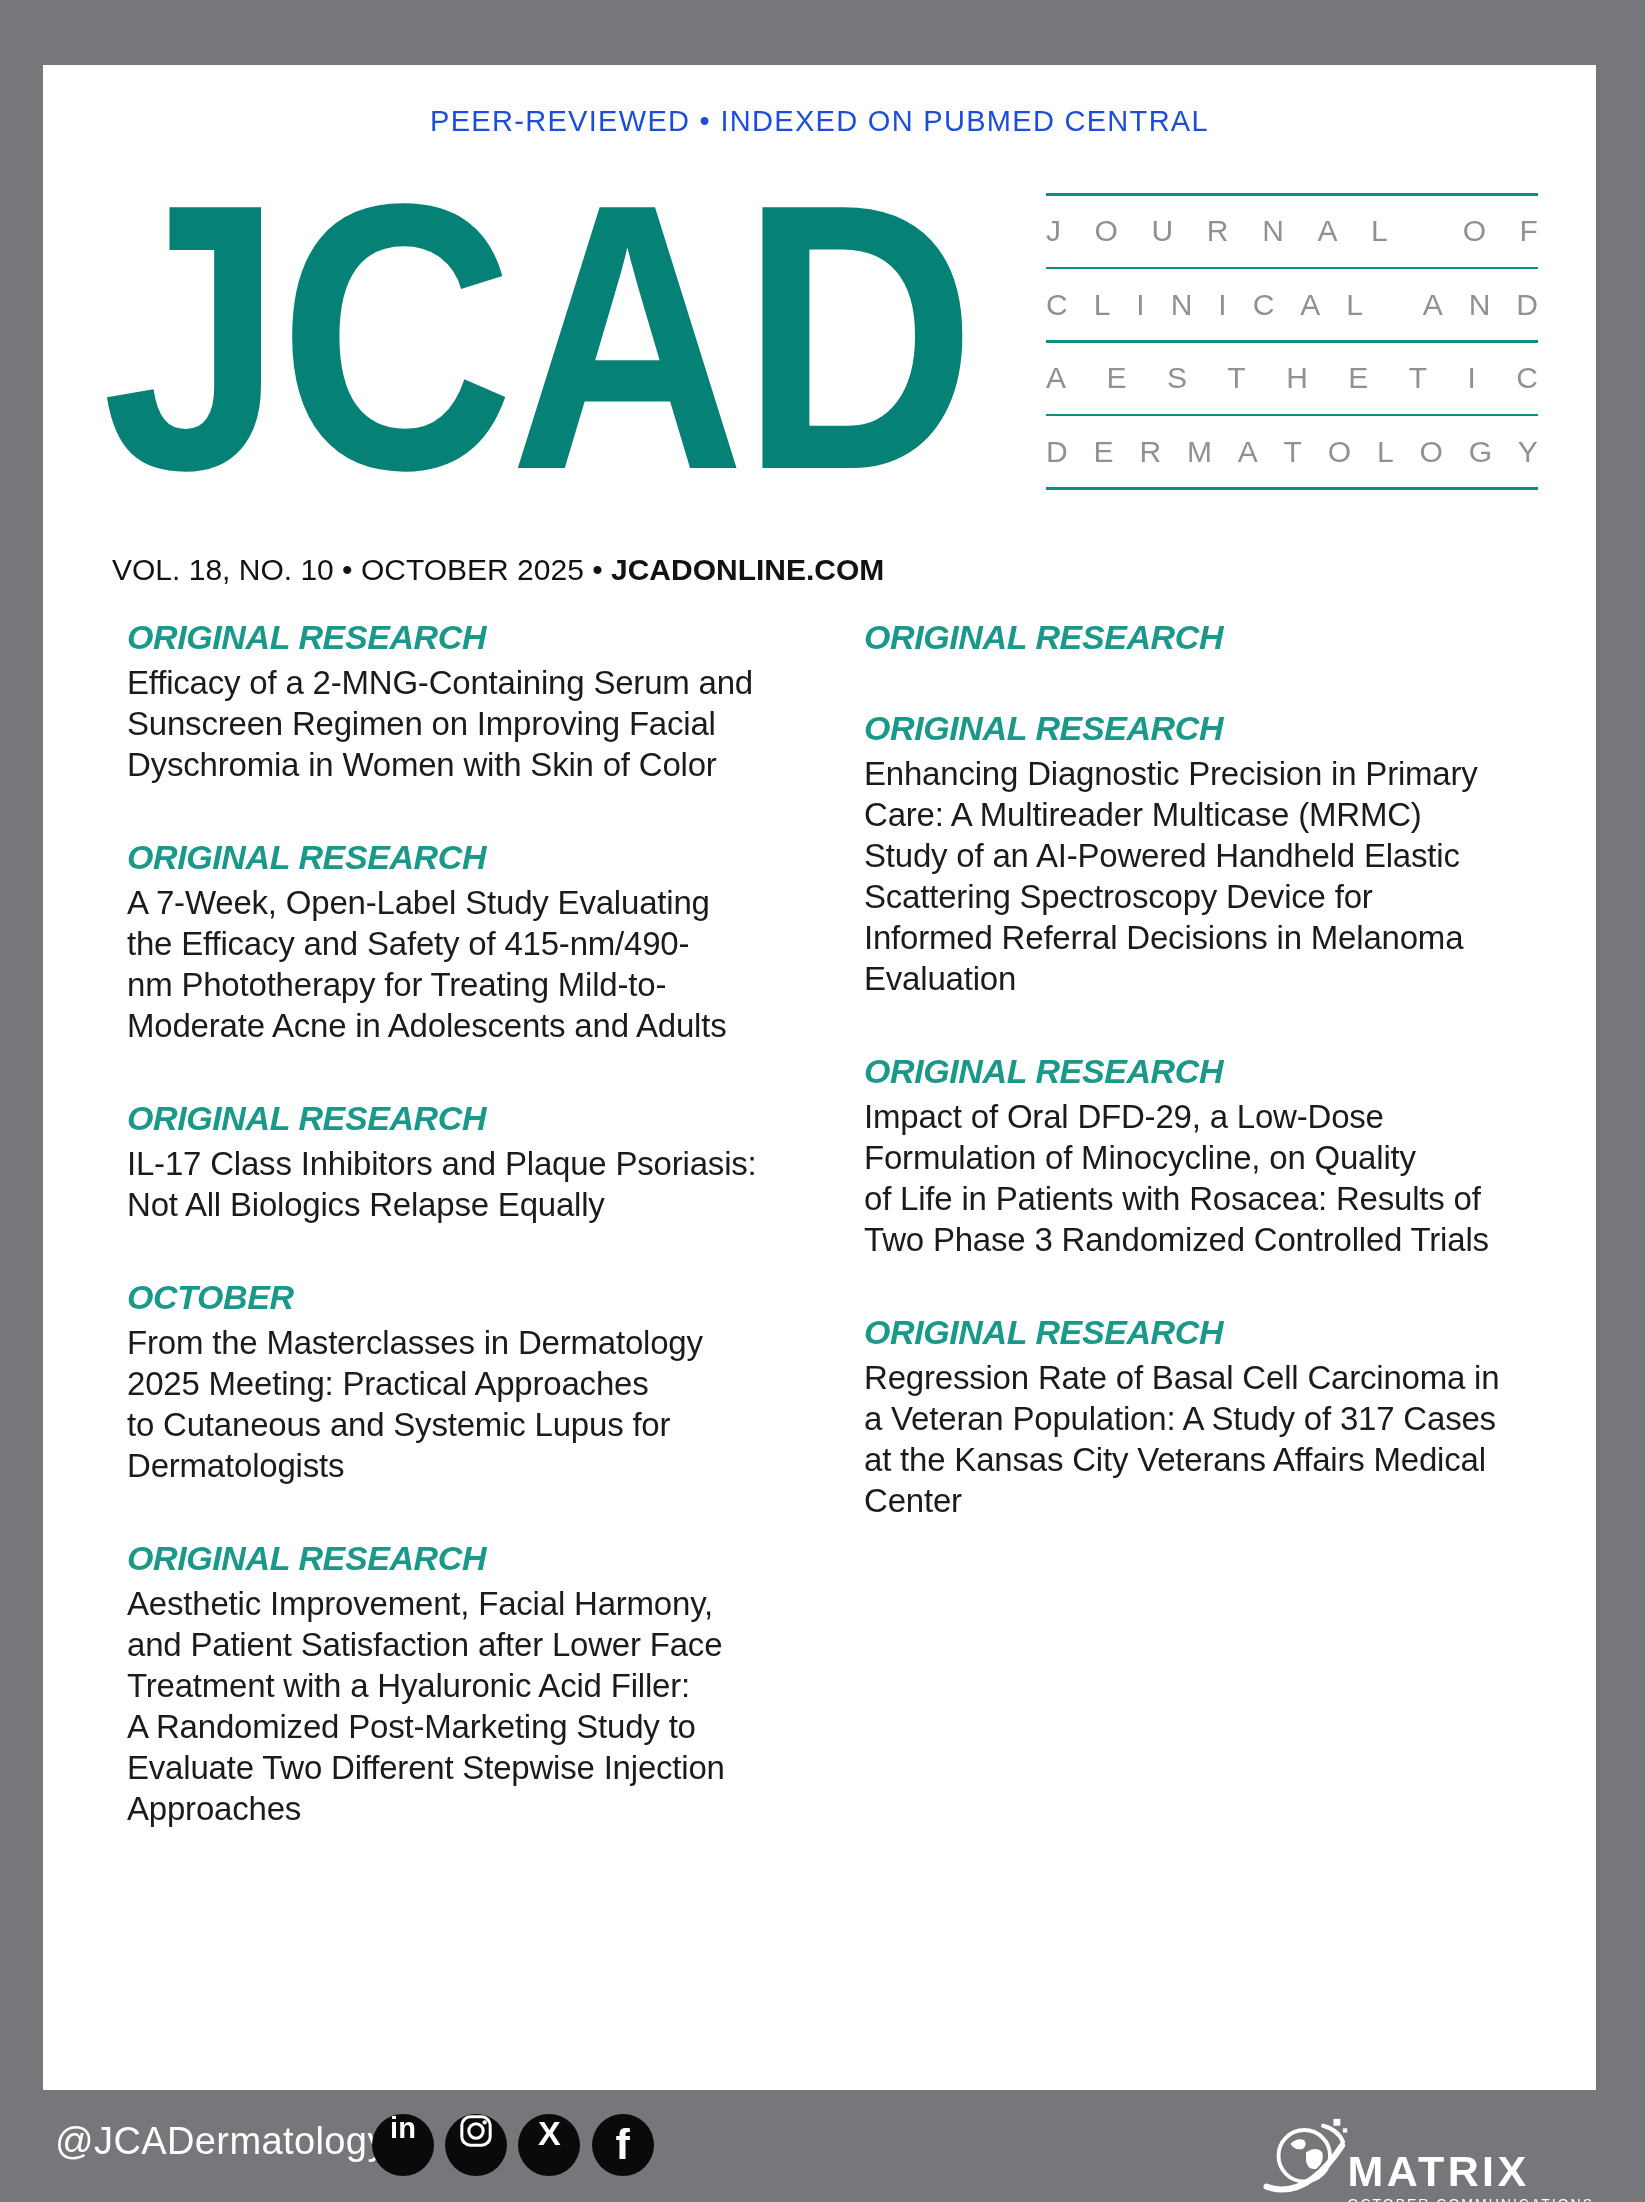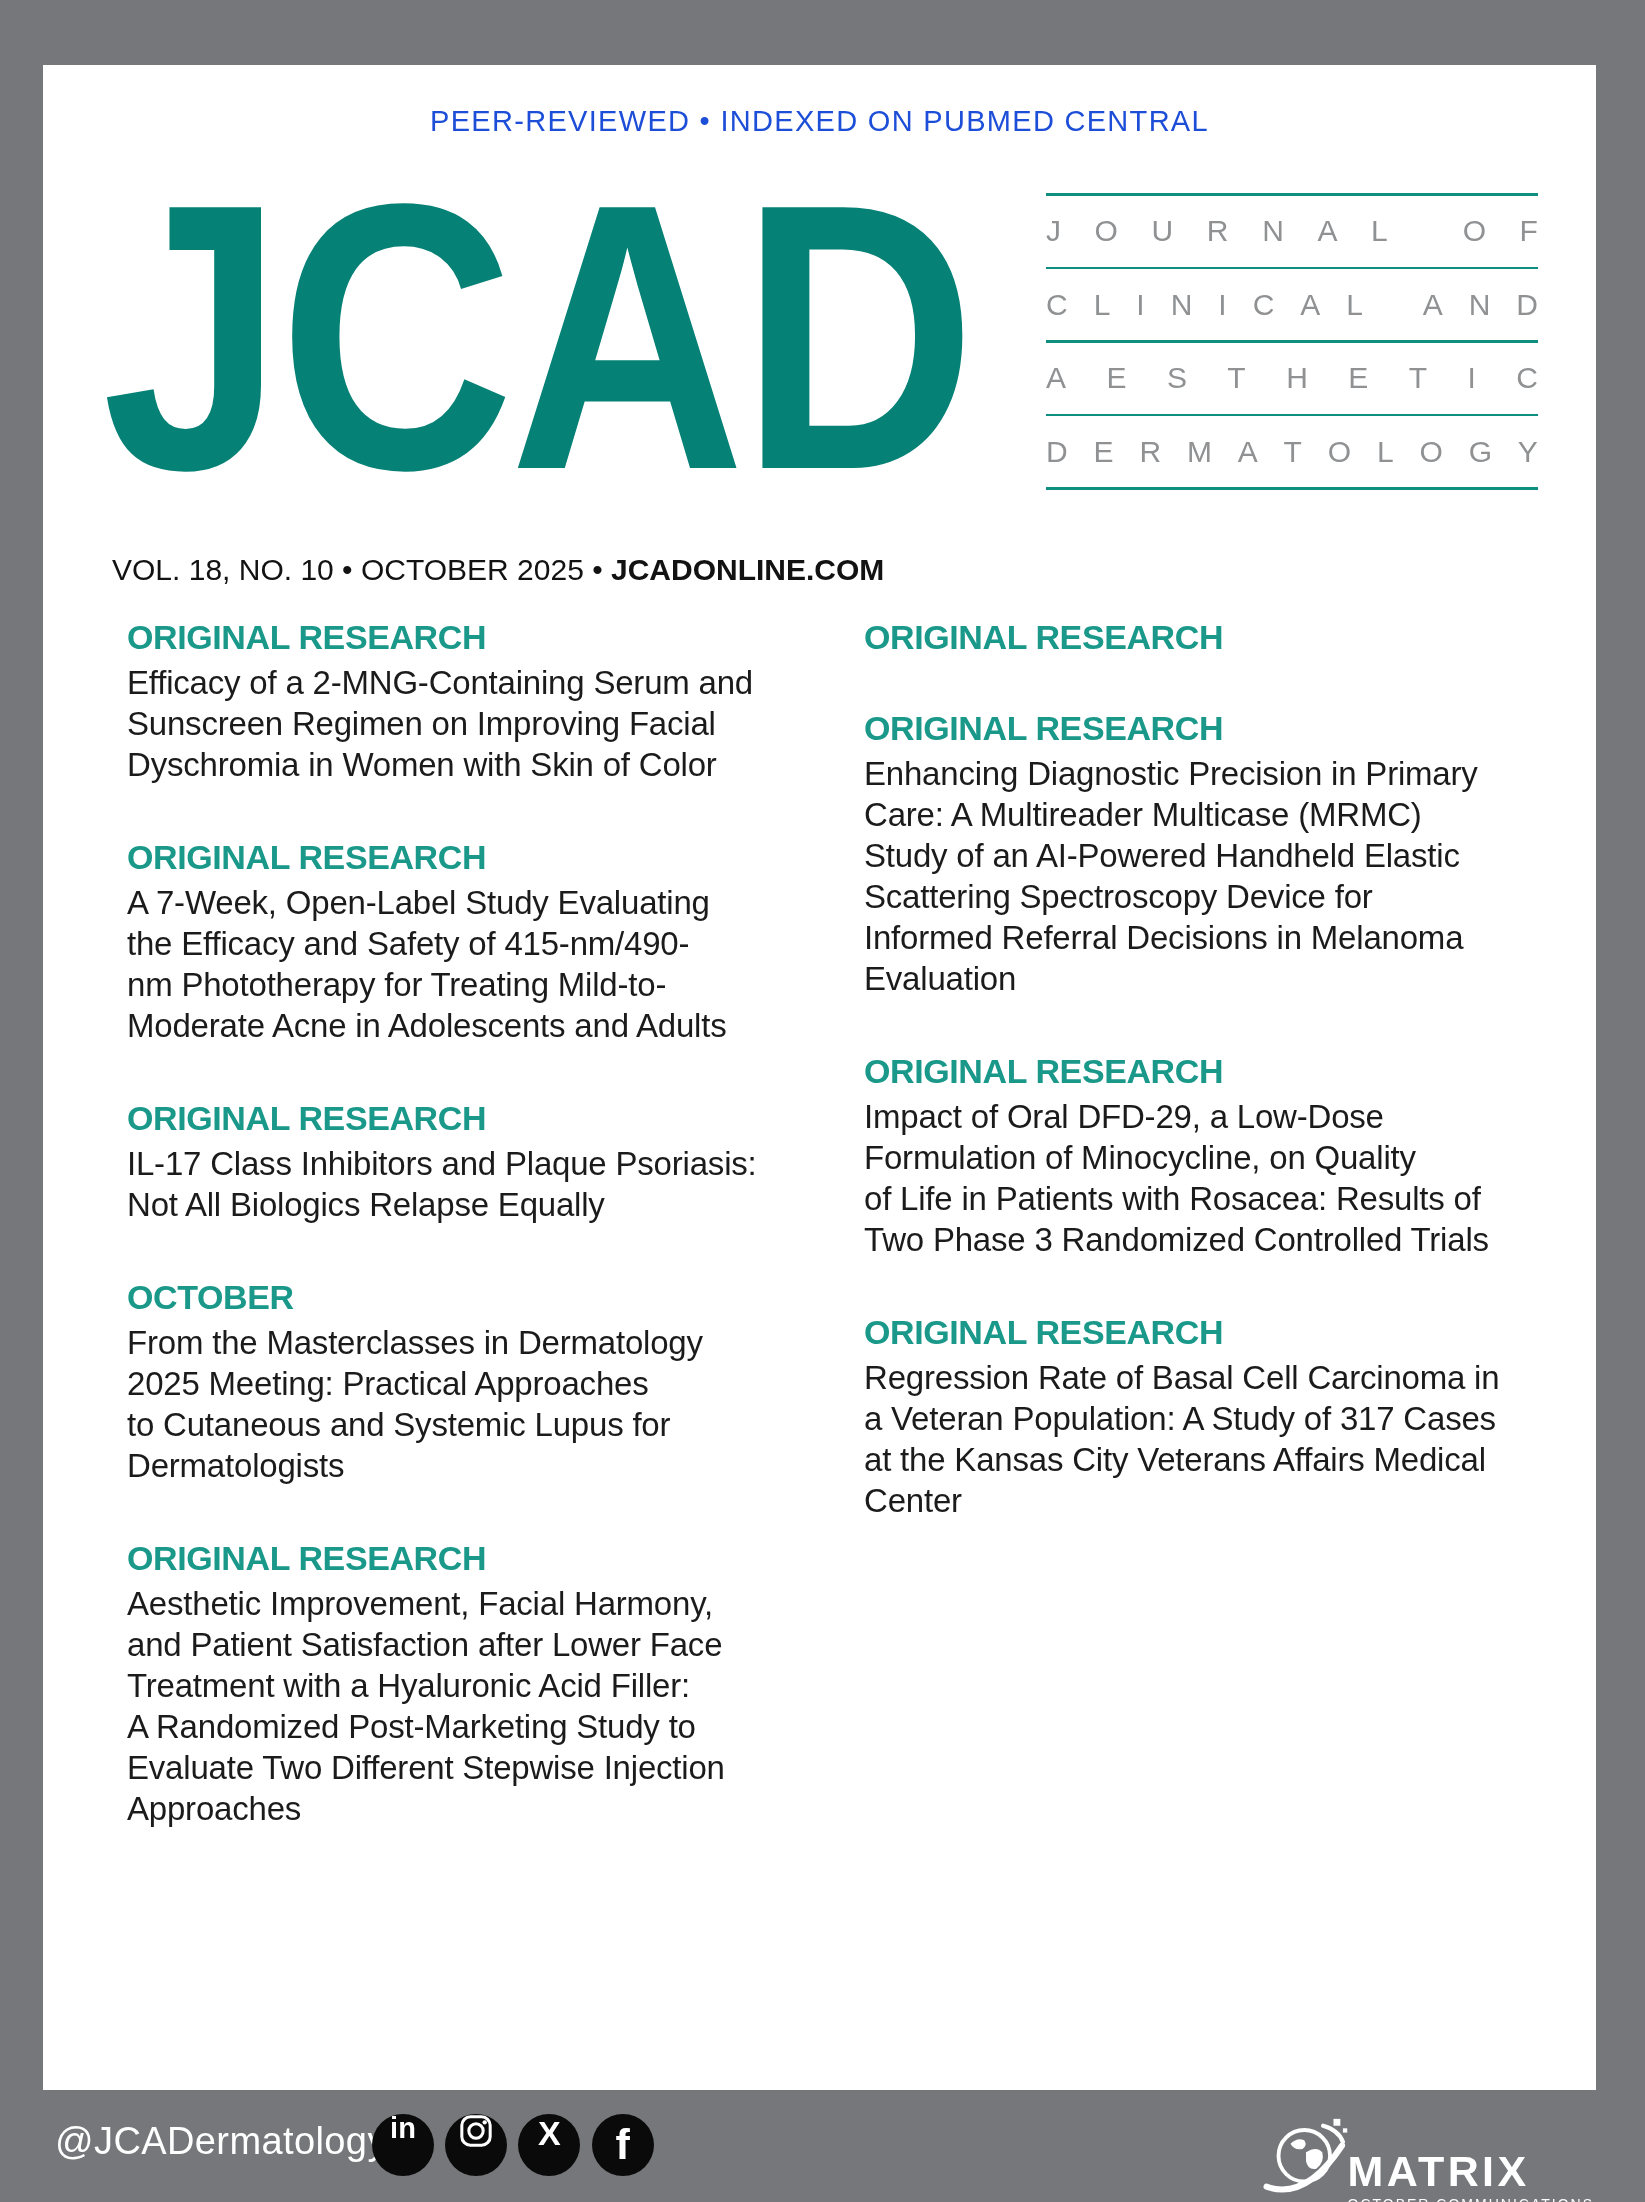--- a/index.html
+++ b/index.html
@@ -46,21 +46,21 @@
   .cols{
     position:absolute;left:84px;top:553px;width:1473px;
     display:flex;
   }
   .col-left{width:737px;flex:none;}
   .col-right{flex:1;}
   .toc-section{margin:0 0 53px 0;}
   .cat{
     margin:0 0 6px 0;
     font-size:34px;line-height:38px;font-weight:700;
-    color:#1a9889;letter-spacing:-0.4px;
+    color:#1a9889;letter-spacing:-0.4px;font-style:italic;
   }
   .title{
     margin:0;font-size:33px;line-height:41px;color:#1b1b1b;
     white-space:pre-line;letter-spacing:-0.2px;
   }
   
   .handle{
     position:absolute;left:55px;top:2120px;
     font-size:38px;color:#ffffff;letter-spacing:0.4px;
   }

